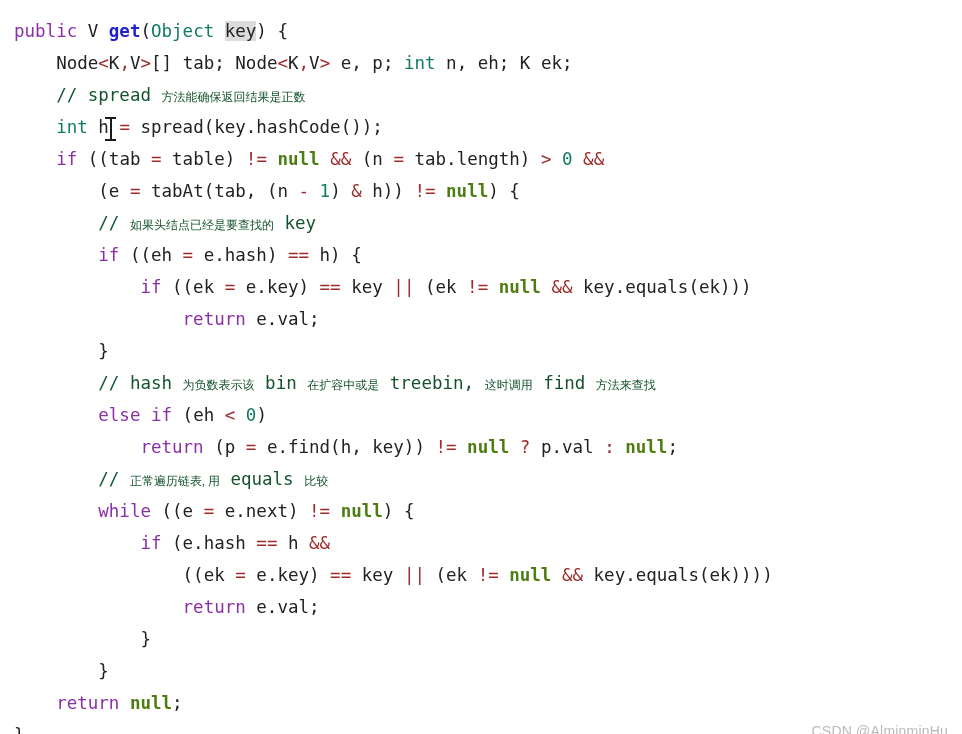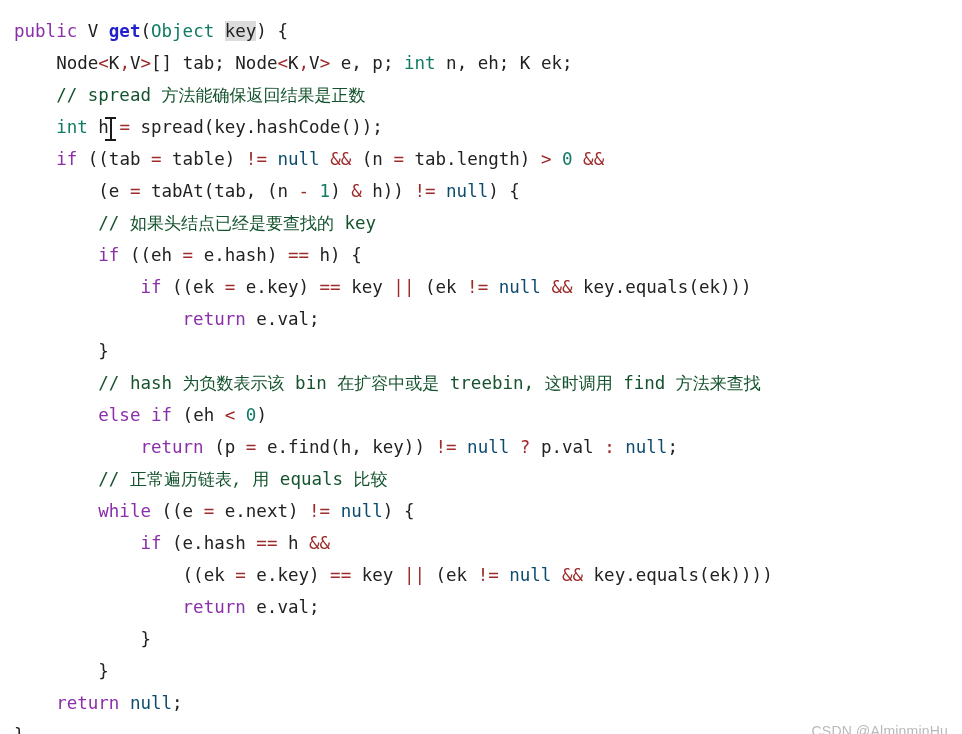--- a/index.html
+++ b/index.html
@@ -37,31 +37,31 @@
   .code-line {
     height: 32px;
     white-space: pre;
     display: block;
   }
   
   .t-plain    { color: #222222; }
   .t-keyword  { color: #8b2fa8; }
   .t-type     { color: #0f7b63; }
   .t-method   { color: #2222cc; font-weight: bold; }
-  .t-literal  { color: #0c4a6e; }
+  .t-literal  { color: #4d7c0f; font-weight: bold; }
   .t-operator { color: #9e2a2a; }
   .t-number   { color: #0f7b63; }
   .t-comment  { color: #14532d; }
   .t-highlight {
     background: #dcdcdc;
     color: #222222;
   }
   .cjk {
-    font-family: Liberation Mono, monospace;
-    font-size: 17px;
+    font-family: Liberation Serif, serif;
+    font-size: 12px;
   }
   #watermark {
     position: absolute;
     right: 14px;
     bottom: 8px;
     color: #b9b9b9;
     font-family: Liberation Sans, sans-serif;
     font-size: 14px;
     letter-spacing: 0.2px;
     white-space: nowrap;

